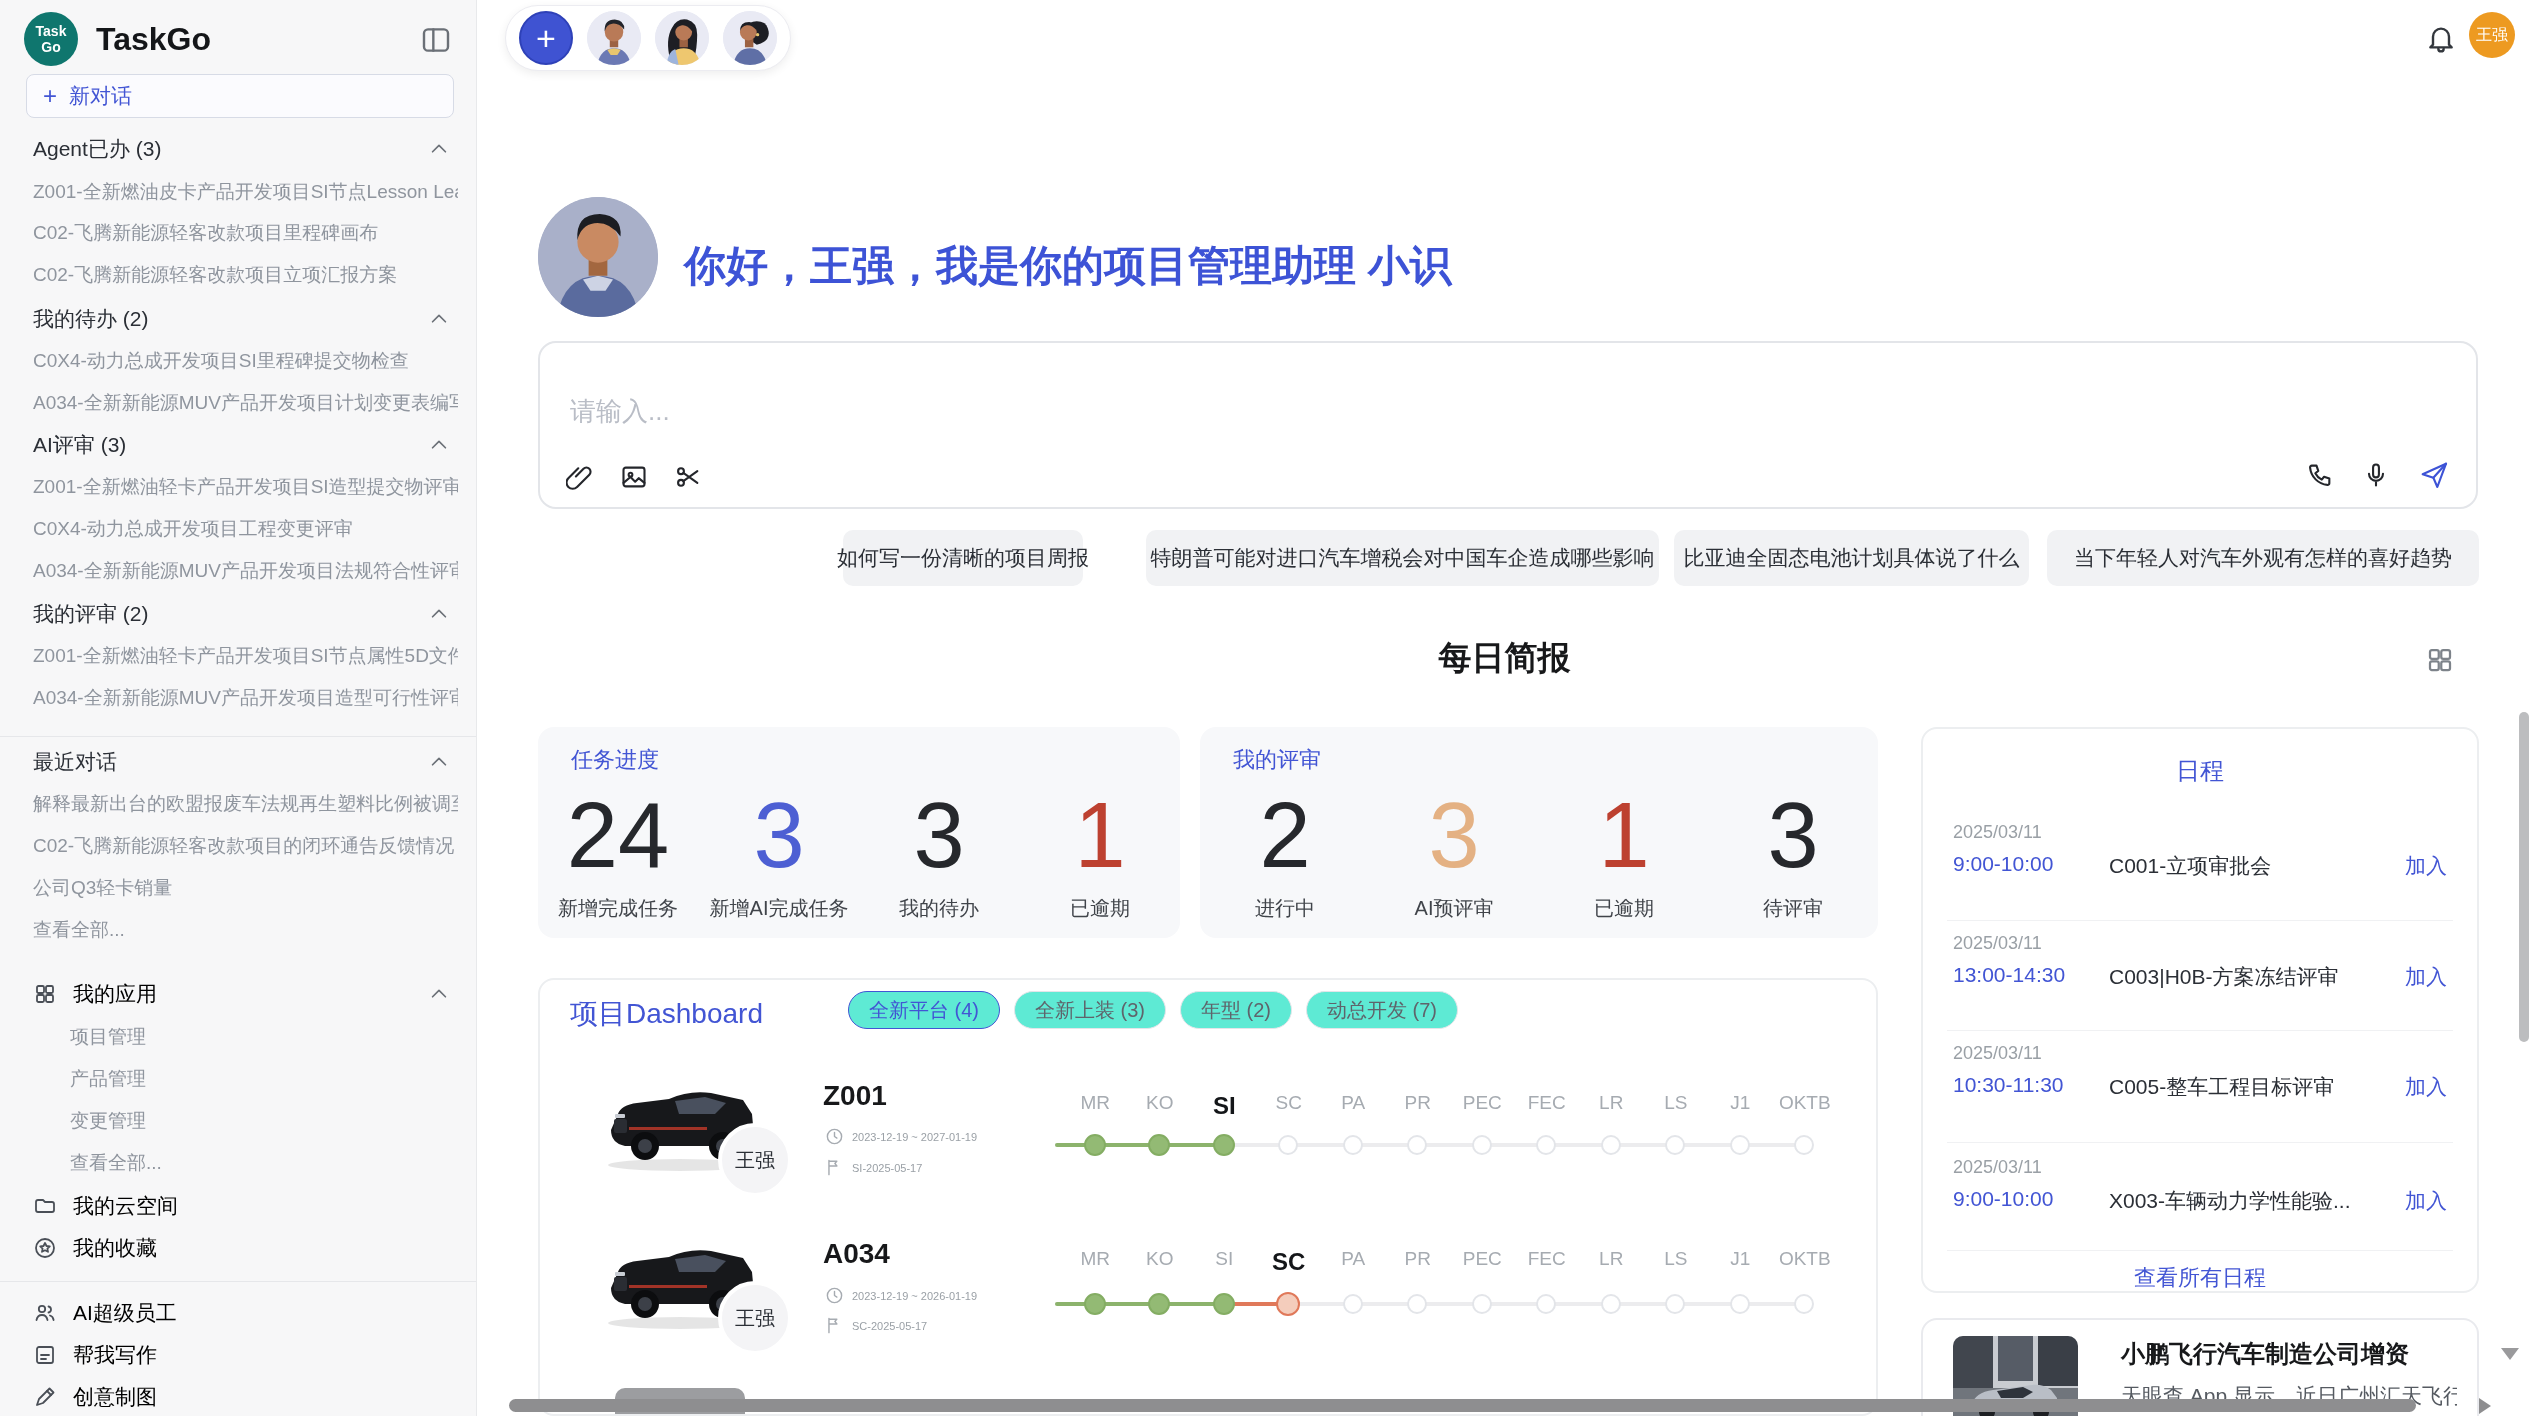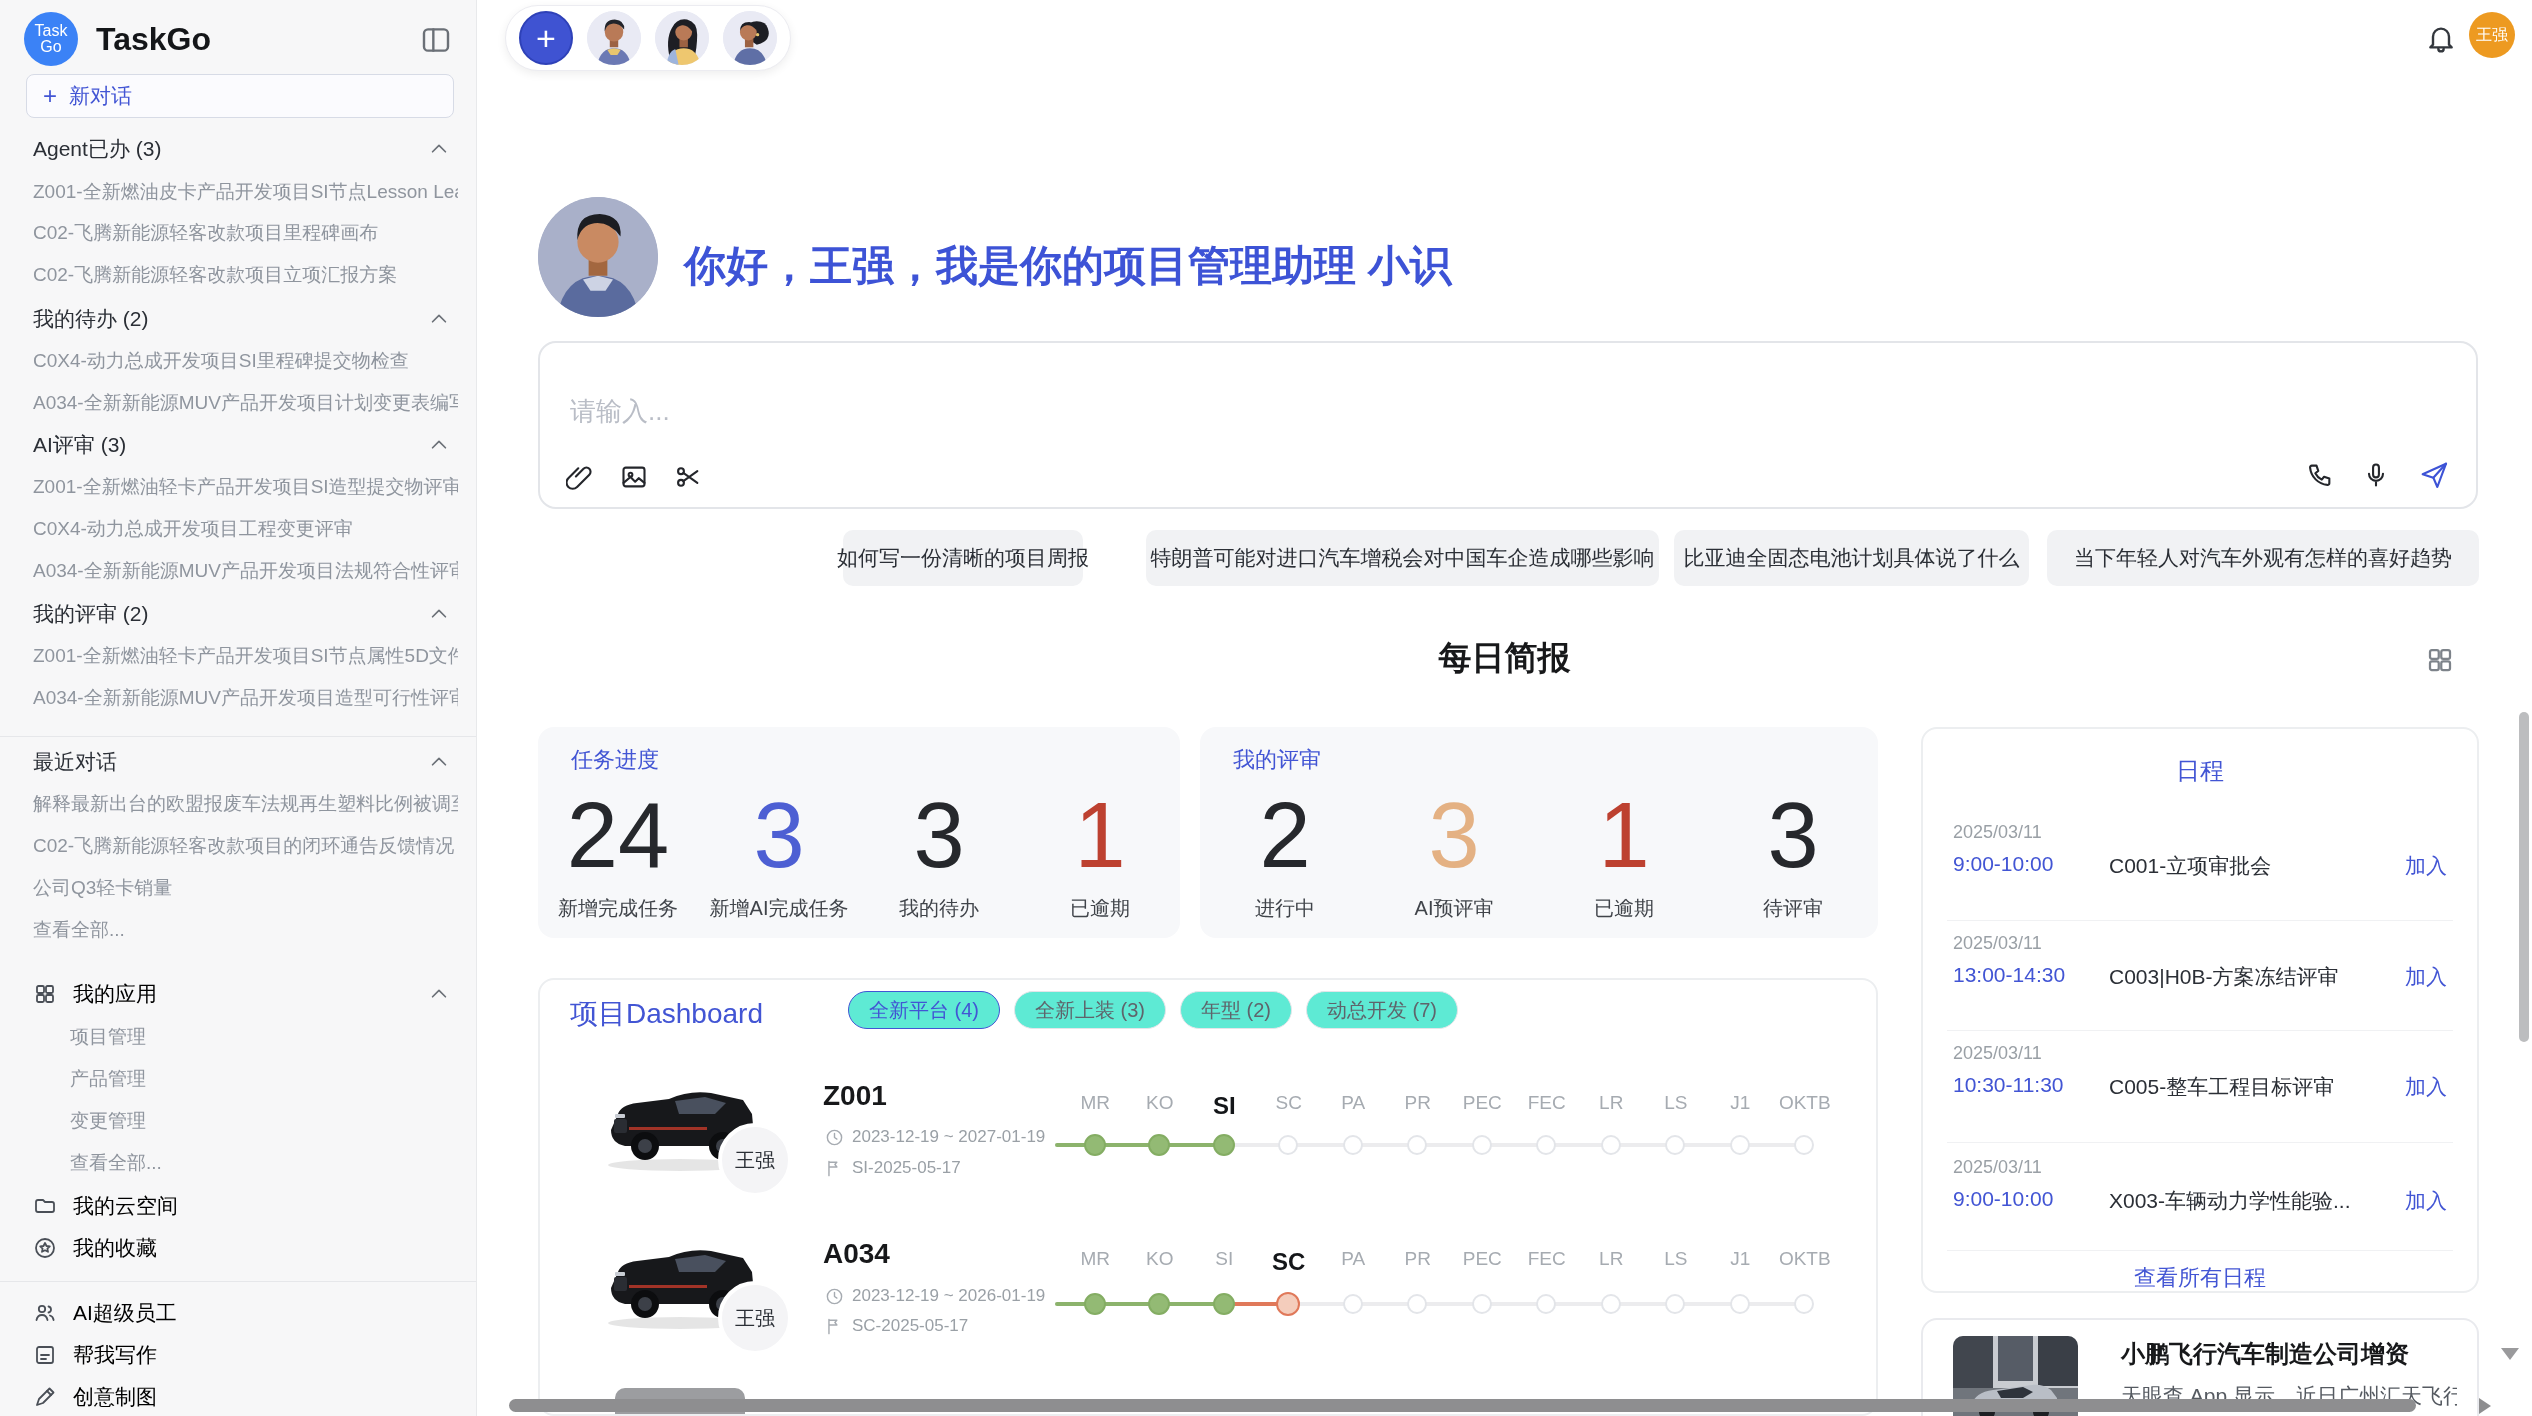--- a/index.html
+++ b/index.html
@@ -3,21 +3,21 @@
 <meta charset="utf-8">
 <style>
   html,body{margin:0;padding:0;background:#fff;}
   *{box-sizing:border-box;}
   body{font-family:"Liberation Sans","DejaVu Sans",sans-serif;color:#17181a;}
   #canvas{position:relative;width:2532px;height:1416px;overflow:hidden;background:#fff;}
 
   
   .sidebar{position:absolute;left:0;top:0;width:477px;height:1416px;background:#f7f7f8;border-right:1px solid #e8e9eb;}
   .logo-row{position:absolute;left:24px;top:12px;display:flex;align-items:center;gap:18px;}
-  .logo-circle{width:54px;height:54px;border-radius:50%;background:#3b82f6;color:#fff;display:flex;flex-direction:column;align-items:center;justify-content:center;font-size:16px;line-height:16px;font-weight:400;}
+  .logo-circle{width:54px;height:54px;border-radius:50%;background:#0f766e;color:#fff;display:flex;flex-direction:column;align-items:center;justify-content:center;font-size:14px;line-height:16px;font-weight:700;}
   .app-title{font-size:32px;font-weight:700;color:#141619;}
   .collapse-btn{position:absolute;right:24px;top:24px;width:32px;height:32px;color:#6b7077;cursor:pointer;}
   .new-chat{position:absolute;left:26px;top:74px;width:428px;height:44px;background:#fbfbfe;border:1px solid #d7dbe6;border-radius:8px;display:flex;align-items:center;gap:12px;padding-left:16px;color:#4255d4;font-size:21px;cursor:pointer;}
   .new-chat .plus-glyph{font-size:24px;line-height:1;}
   .srow{position:absolute;left:33px;right:18px;height:42px;line-height:42px;white-space:nowrap;overflow:hidden;}
   .srow.header{color:#2b2f36;font-size:21px;}
   .srow.item{color:#8f959e;font-size:19px;cursor:pointer;}
   .srow .chev{position:absolute;right:8px;top:10px;width:22px;height:22px;color:#6b7077;}
   .srow.iconrow{display:flex;align-items:center;gap:16px;color:#000000;font-size:21px;cursor:pointer;}
   .srow.iconrow .micon{width:24px;height:24px;color:#4a4f57;flex:0 0 auto;}
@@ -58,21 +58,21 @@
 
   .dash-card{position:absolute;left:61px;top:978px;width:1340px;height:438px;background:#fff;border:2px solid #eceef0;border-radius:16px;}
   .dash-title{position:absolute;left:30px;top:15px;font-size:28px;font-weight:500;color:#4255d4;}
   .tabs{position:absolute;left:308px;top:11px;display:flex;gap:14px;}
   .tab{height:38px;border-radius:19px;border:1.5px solid #e3e5e9;background:#5eead4;color:#5f646b;font-size:20px;display:flex;align-items:center;padding:0 20px;cursor:pointer;white-space:nowrap;}
   .tab.selected{border-color:#4255d4;color:#4255d4;}
 
   .truck{position:absolute;width:170px;height:97px;}
   .owner-badge{position:absolute;width:74px;height:74px;border-radius:50%;background:#f4f4f6;border:4px solid #fff;display:flex;align-items:center;justify-content:center;font-size:20px;color:#2b2f36;}
   .proj-code{position:absolute;left:283px;font-size:28px;font-weight:700;color:#17181a;}
-  .proj-meta{position:absolute;left:285px;display:flex;align-items:center;gap:8px;color:#9aa0a6;font-size:17px;white-space:nowrap;}
+  .proj-meta{position:absolute;left:285px;display:flex;align-items:center;gap:8px;color:#9aa0a6;font-size:11px;white-space:nowrap;}
   .proj-meta .micon2{width:19px;height:19px;flex:0 0 auto;}
   .mslot-row{position:absolute;left:523px;width:774px;display:flex;}
   .mslot{width:64.5px;text-align:center;font-size:19px;color:#a6abb1;white-space:nowrap;}
   .mslot.current{font-size:24px;color:#141619;font-weight:600;}
   .track{position:absolute;height:4px;border-radius:2px;}
   .dot{position:absolute;border-radius:50%;background:#fff;border:2px solid #e3e5e9;width:20px;height:20px;}
   .dot.done{width:22px;height:22px;background:#93ba74;border-color:#84ad63;}
   .dot.overdue{width:24px;height:24px;background:#f4cdbc;border-color:#e0795a;}
   .truck-sliver{position:absolute;left:75px;top:408px;width:130px;height:26px;border-radius:10px 10px 0 0;background:#3a3c41;opacity:.5;}
 

